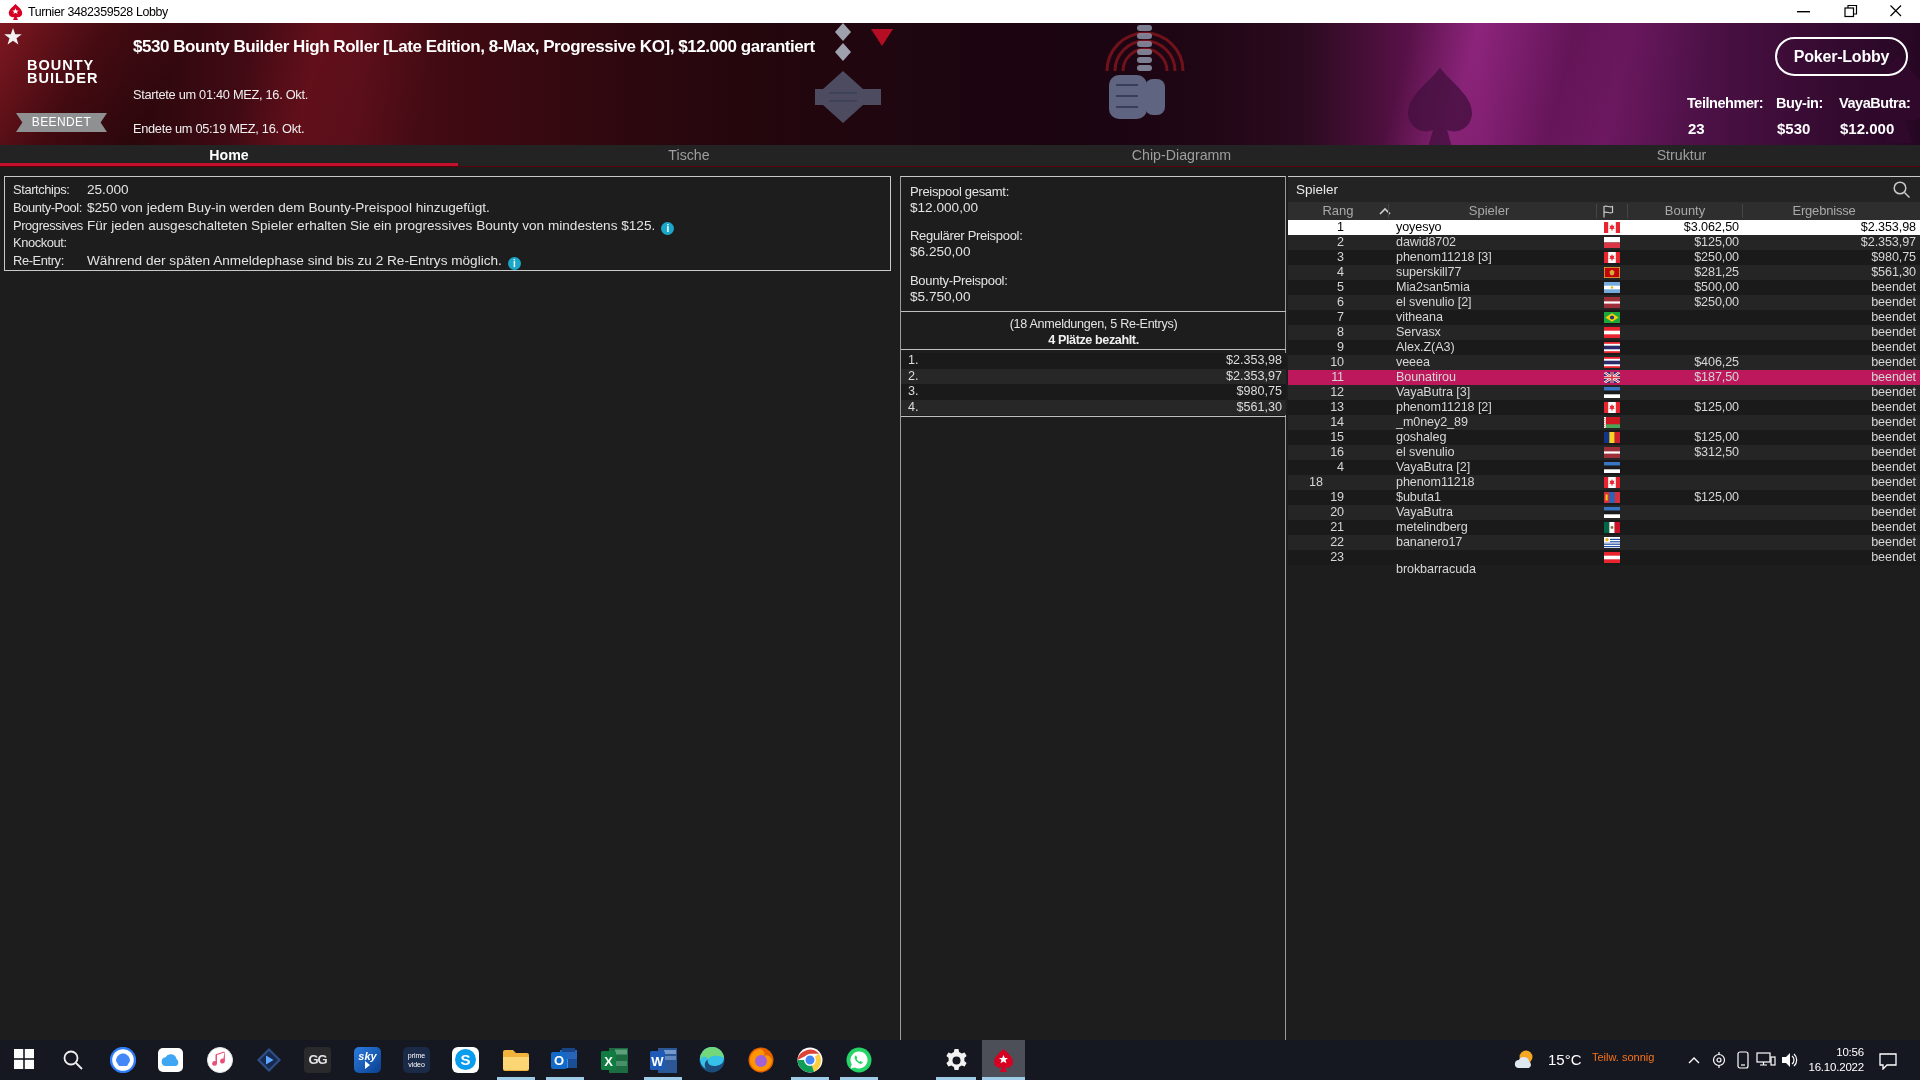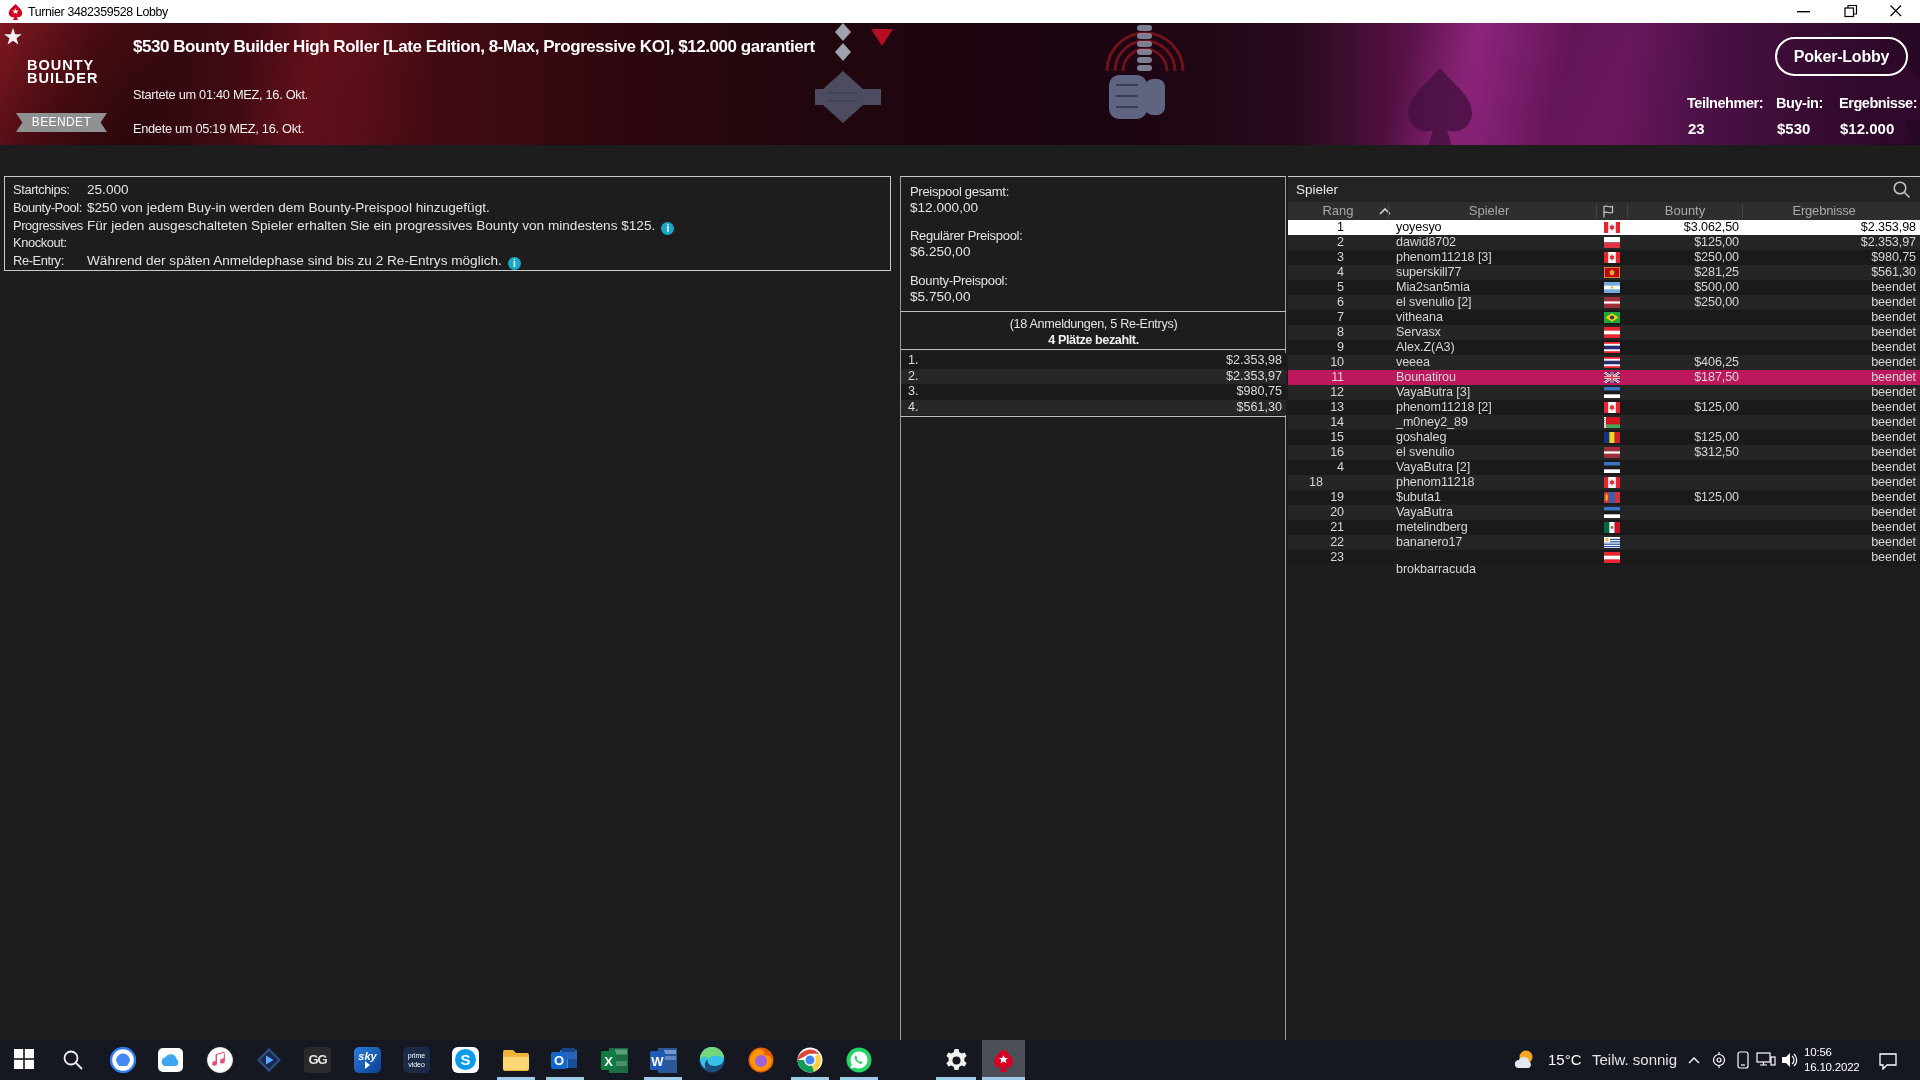--- a/index.html
+++ b/index.html
@@ -94,26 +94,34 @@
     <div class="abs" style="left:133px;top:98px;color:#efefef;font-size:12.8px;letter-spacing:-0.3px">Endete um 05:19 MEZ, 16. Okt.</div>
 
     <div class="abs" style="left:16px;top:90px;width:91px;height:19px;background:#8f9091;clip-path:polygon(0 0,100% 0,93% 50%,100% 100%,0 100%,7% 50%);">
       <div style="width:100%;text-align:center;font-size:12px;color:#fff;line-height:19px;letter-spacing:0.4px">BEENDET</div>
     </div>
 
     <div class="abs" style="left:1775px;top:14px;width:133px;height:39px;border:2px solid #fff;border-radius:20px;color:#fff;font-weight:bold;font-size:16px;letter-spacing:-0.2px;text-align:center;line-height:36px">Poker-Lobby</div>
 
     <div class="abs" style="left:1687px;top:72px;color:#fff;font-weight:bold;font-size:14.5px;letter-spacing:-0.45px">Teilnehmer:</div>
     <div class="abs" style="left:1776px;top:72px;color:#fff;font-weight:bold;font-size:14.5px;letter-spacing:-0.45px">Buy-in:</div>
-    <div class="abs" style="left:1839px;top:72px;color:#fff;font-weight:bold;font-size:14.5px;letter-spacing:-0.45px">Ergebnisse:</div>
+    <div class="abs" style="left:1839px;top:72px;color:#fff;font-weight:bold;font-size:14.5px;letter-spacing:-0.45px">VayaButra:</div>
     <div class="abs" style="left:1688px;top:97px;color:#fff;font-weight:bold;font-size:15px">23</div>
     <div class="abs" style="left:1777px;top:97px;color:#fff;font-weight:bold;font-size:15px">$530</div>
     <div class="abs" style="left:1840px;top:97px;color:#fff;font-weight:bold;font-size:15px">$12.000</div>
   </div>
 
+  <div class="abs" style="left:0;top:145px;width:1920px;height:22px;background:#232323">
+    <div class="abs" style="left:0;top:0;width:458px;text-align:center;font-size:14.2px;font-weight:bold;color:#fff;line-height:20px">Home</div>
+    <div class="abs" style="left:458px;top:0;width:462px;text-align:center;font-size:14.2px;color:#9e9e9e;line-height:20px">Tische</div>
+    <div class="abs" style="left:920px;top:0;width:523px;text-align:center;font-size:14.2px;color:#9e9e9e;line-height:20px">Chip-Diagramm</div>
+    <div class="abs" style="left:1443px;top:0;width:477px;text-align:center;font-size:14.2px;color:#9e9e9e;line-height:20px">Struktur</div>
+    <div class="abs" style="left:0;top:21px;width:1920px;height:1px;background:#5a0008"></div>
+    <div class="abs" style="left:0;top:18px;width:458px;height:3px;background:#c3102c"></div>
+  </div>
 
   <div class="abs" style="left:4px;top:176px;width:887px;height:95px;border:1px solid #c9c9c9;color:#e3e3e3">
     <div class="abs" style="left:8px;top:4px;font-size:12.9px;letter-spacing:-0.4px;line-height:17.8px;white-space:nowrap">Startchips:<br>Bounty-Pool:<br>Progressives<br>Knockout:<br>Re-Entry:</div>
     <div class="abs" style="left:82px;top:4px;font-size:13.6px;letter-spacing:0px;line-height:17.8px;white-space:nowrap">25.000<br>$250 von jedem Buy-in werden dem Bounty-Preispool hinzugefügt.<br>Für jeden ausgeschalteten Spieler erhalten Sie ein progressives Bounty von mindestens $125.<span style="display:inline-block;width:13px;height:13px;border-radius:50%;background:#1ba7c9;color:#fff;font-size:10px;font-weight:bold;text-align:center;line-height:13px;vertical-align:-2px;margin-left:6px">i</span><br>&nbsp;<br>Während der späten Anmeldephase sind bis zu 2 Re-Entrys möglich.<span style="display:inline-block;width:13px;height:13px;border-radius:50%;background:#1ba7c9;color:#fff;font-size:10px;font-weight:bold;text-align:center;line-height:13px;vertical-align:-2px;margin-left:6px">i</span></div>
   </div>
 
   <div class="abs" style="left:900px;top:176px;width:386px;height:864px;border-left:1px solid #9b9b9b;border-right:1px solid #9b9b9b;border-top:1px solid #c9c9c9">
     <div class="abs" style="left:9px;top:7px;color:#e3e3e3;font-size:13px;letter-spacing:-0.3px">Preispool gesamt:</div>
     <div class="abs" style="left:9px;top:23px;color:#e3e3e3;font-size:13.6px">$12.000,00</div>
     <div class="abs" style="left:9px;top:51px;color:#e3e3e3;font-size:13px;letter-spacing:-0.3px">Regulärer Preispool:</div>
@@ -508,21 +516,21 @@
     <div style="position:absolute;left:644px;top:37px;width:38px;height:3px;background:#9ecbe8"></div>
     <div style="position:absolute;left:791px;top:37px;width:38px;height:3px;background:#9ecbe8"></div>
     <div style="position:absolute;left:840px;top:37px;width:38px;height:3px;background:#9ecbe8"></div>
     <div style="position:absolute;left:936px;top:37px;width:40px;height:3px;background:#9ecbe8"></div>
     <div style="position:absolute;left:982px;top:37px;width:43px;height:3px;background:#9ecbe8"></div>
     <svg style="position:absolute;left:1514px;top:8px" width="28" height="24" viewBox="0 0 28 24">
         <circle cx="12" cy="9" r="6.5" fill="#f5a623"></circle>
         <path d="M4 20 a4 4 0 0 1 0.8 -7.9 a5.5 5.5 0 0 1 10.4 1.5 a3.6 3.6 0 0 1 -0.4 6.4 Z" fill="#dfe7f0"></path>
       </svg>
     <div style="position:absolute;left:1548px;top:11px;color:#fff;font-size:15px">15°C</div>
-    <div style="position:absolute;left:1592px;top:11px;color:#e5e5e5;font-size:15px">Teilw. sonnig</div>
+    <div style="position:absolute;left:1592px;top:11px;color:#f97316;font-size:11px">Teilw. sonnig</div>
     <svg style="position:absolute;left:1687px;top:15px" width="14" height="10" viewBox="0 0 14 10" fill="none" stroke="#fff" stroke-width="1.4">
         <path d="M2 8 L7 3 L12 8"></path>
       </svg>
     <svg style="position:absolute;left:1710px;top:11px" width="18" height="18" viewBox="0 0 18 18" fill="none" stroke="#fff" stroke-width="1.2">
         <circle cx="9" cy="9" r="5.5"></circle>
         <path d="M9 3.5 V1 M9 14.5 V17"></path>
         <circle cx="9" cy="9" r="2"></circle>
       </svg>
     <svg style="position:absolute;left:1736px;top:11px" width="14" height="18" viewBox="0 0 14 18" fill="none" stroke="#fff" stroke-width="1.2">
         <rect x="2" y="1" width="10" height="16" rx="2"></rect>
@@ -530,18 +538,18 @@
       </svg>
     <svg style="position:absolute;left:1756px;top:11px" width="20" height="18" viewBox="0 0 20 18" fill="none" stroke="#fff" stroke-width="1.2">
         <rect x="1" y="2" width="13" height="9"></rect>
         <path d="M4 14 h7 M7.5 11 v3"></path>
         <rect x="15" y="6" width="4" height="8"></rect>
       </svg>
     <svg style="position:absolute;left:1780px;top:11px" width="18" height="18" viewBox="0 0 18 18" fill="#fff">
         <path d="M2 6 h4 l4 -4 v14 l-4 -4 h-4 Z"></path>
         <path d="M12 5 a5 5 0 0 1 0 8 M14 3 a8 8 0 0 1 0 12" stroke="#fff" stroke-width="1.2" fill="none"></path>
       </svg>
-    <div style="position:absolute;left:1804px;top:5px;width:60px;text-align:left;color:#fff;font-size:11.5px;letter-spacing:-0.2px;line-height:15px">10:56<br>16.10.2022</div>
+    <div style="position:absolute;left:1804px;top:5px;width:60px;text-align:right;color:#fff;font-size:11.5px;letter-spacing:-0.2px;line-height:15px">10:56<br>16.10.2022</div>
     <svg style="position:absolute;left:1878px;top:12px" width="20" height="18" viewBox="0 0 20 18" fill="none" stroke="#fff" stroke-width="1.3">
         <path d="M2 2 h16 v11 h-9 l-4 4 v-4 h-3 Z"></path>
       </svg>
   </div>
 </div>
 
 </body></html>

